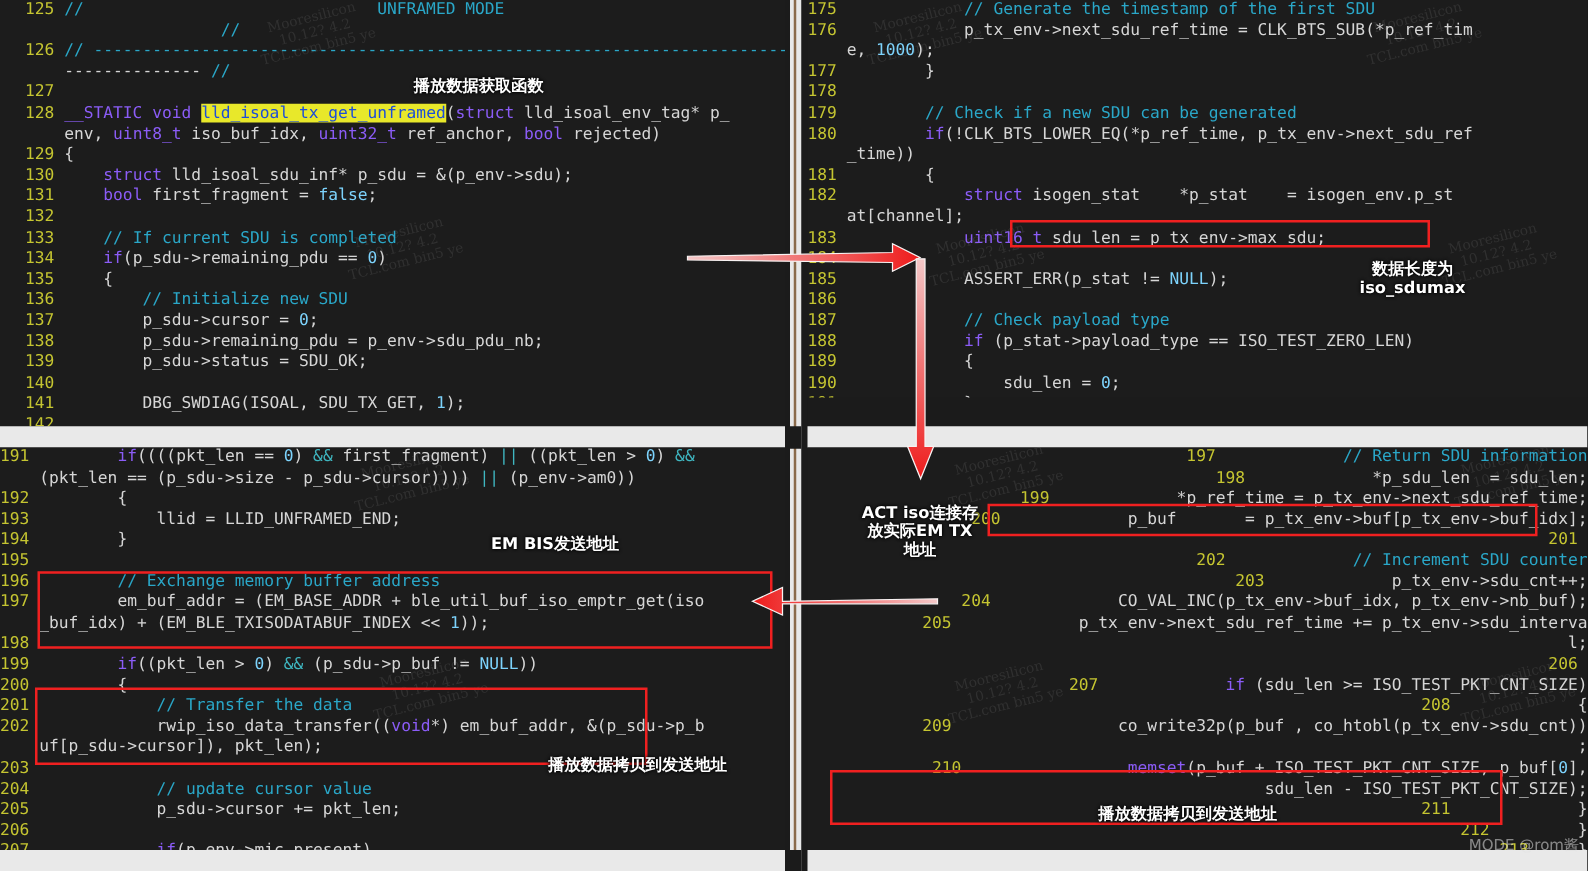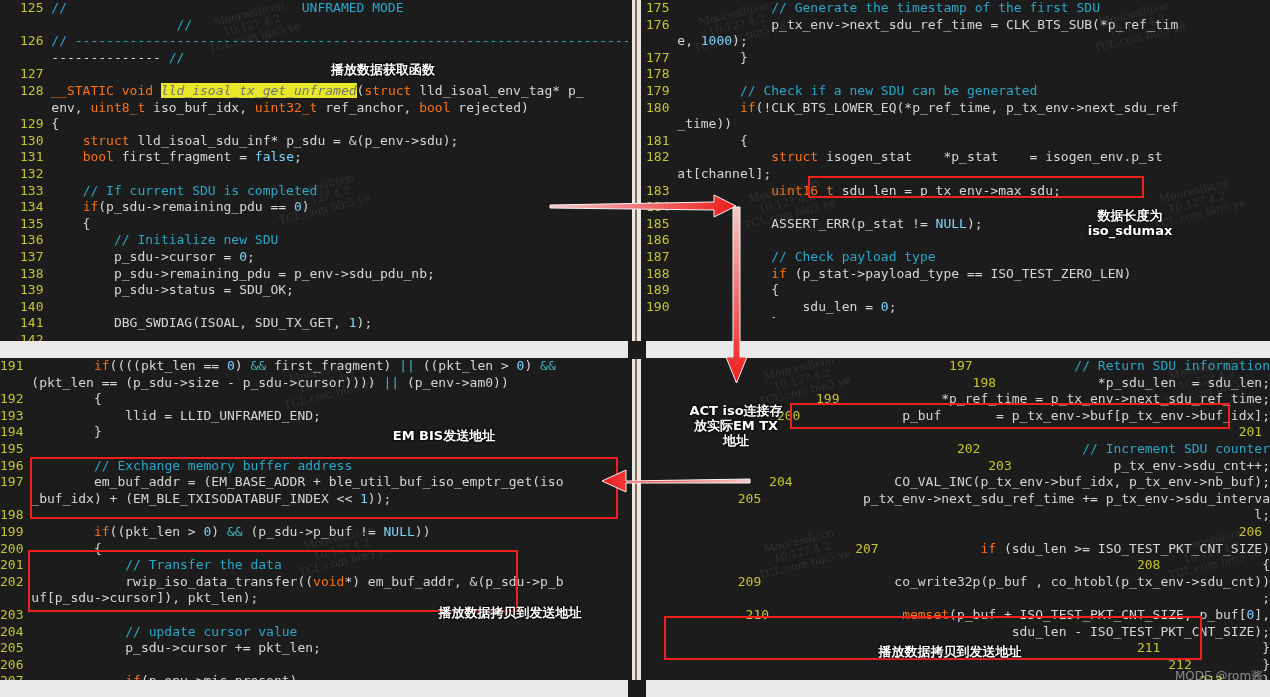--- a/index.html
+++ b/index.html
@@ -61,29 +61,28 @@
     white-space: pre;
     color: #d6d6d6;
   }
   .num {
     color: #c5c531;
     display: inline-block;
   }
 
   
   .c-cmt  { color: #2aa7c8; }      
-  .c-kw   { color: #f97316; }      
+  .c-kw   { color: #8b5cf6; }      
   .c-num  { color: #7dd3fc; }
   .c-op   { color: #3fb6c0; }
   .c-at   { color: #2aa7c8; }
 
   .hl-search {
     background: #e8e82a;
-    color: #737373;
-    font-style: italic;
+    color: #1d4ed8;
   }
 
   
   .status {
     position: absolute;
     left: 0;
     height: 17px;
     background: #e9e9e9;
     color: #000;
     font-size: 13.2px;

